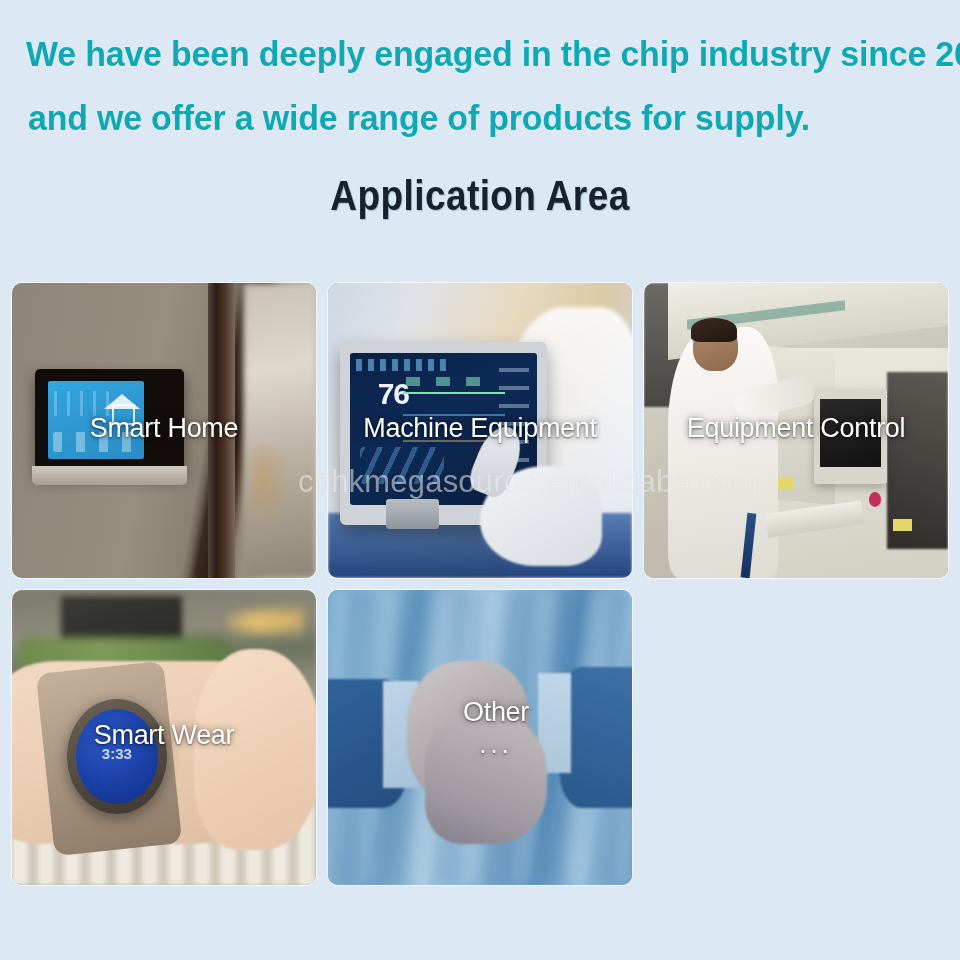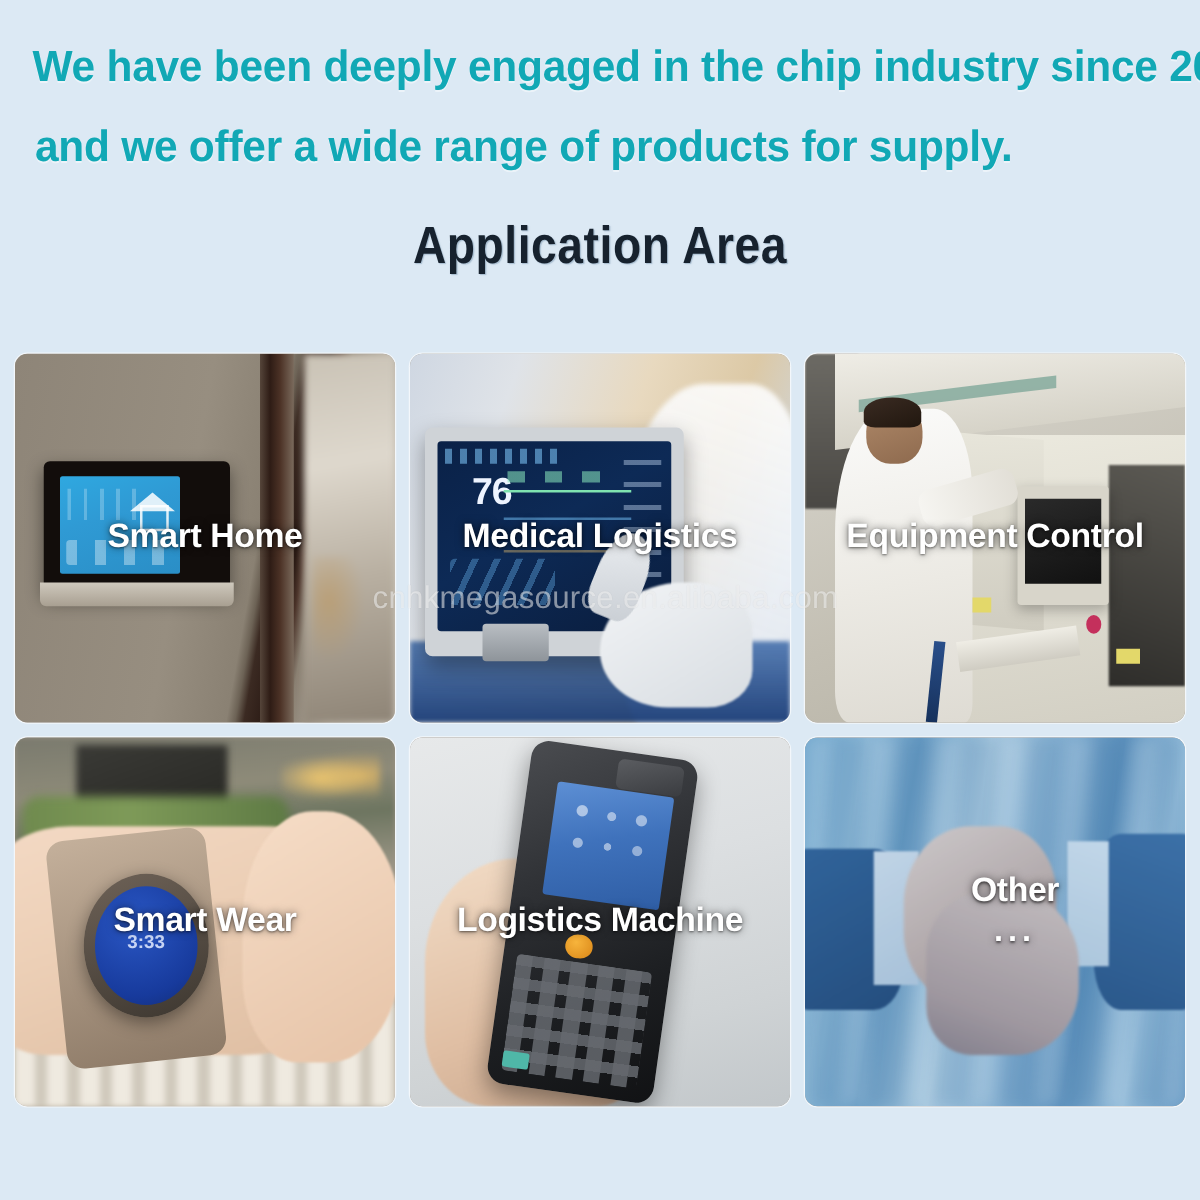--- a/index.html
+++ b/index.html
@@ -71,21 +71,21 @@
   }
 
   .card .scene { position: absolute; inset: 0; }
 
   .card-label {
     position: absolute;
     width: 100%;
     text-align: center;
     color: #ffffff;
     font-family: "Liberation Sans", sans-serif;
-    font-weight: bold;
+    font-weight: normal;
     font-size: 27px;
     line-height: 32px;
     letter-spacing: -0.3px;
     text-shadow: 0 0 7px rgba(0,0,0,0.55), 0 1px 2px rgba(0,0,0,0.5);
     z-index: 6;
   }
   .label-mid { top: 50%; transform: translateY(-58%); }
   .label-multi { top: 36%; margin-left: 16px; }
   .label-multi .l2 { display:block; }
   .label-multi .l3 { display:block; font-size: 26px; letter-spacing: 4px; }
@@ -419,21 +419,21 @@
     border-radius: 38% 44% 42% 30%; filter: blur(1.2px);
   }
   .c6-tint { position:absolute; inset:0; background: rgba(70,130,180,0.18); }
 
   
   .watermark {
     position: absolute;
     left: 298px;
     top: 464px;
     font-family: "Liberation Sans", sans-serif;
-    font-size: 25px;
+    font-size: 31px;
     letter-spacing: 0.2px;
     color: rgba(255,255,255,0.52);
     text-shadow: 0 0 1px rgba(0,0,0,0.10);
     white-space: nowrap;
     z-index: 40;
     pointer-events: none;
   }
 </style>
 </head>
 <body>
@@ -475,21 +475,21 @@
           <div class="c2-greens"></div>
           <div class="c2-wave"></div>
           <div class="c2-blues"></div>
           <div class="c2-rights"></div>
         </div>
         <div class="c2-stand"></div>
       </div>
       <div class="c2-glove"></div>
       <div class="c2-finger"></div>
     </div>
-    <div class="card-label label-mid">Medical Logistics</div>
+    <div class="card-label label-mid">Machine Equipment</div>
   </div>
 
   <div class="card">
     <div class="scene">
       <div class="c3-bg"></div>
       <div class="c3-leftdark"></div>
       <div class="c3-topmachine"></div>
       <div class="c3-greenstripe"></div>
       <div class="c3-body"></div>
       <div class="c3-panelface"></div>
@@ -520,34 +520,20 @@
       <div class="c4-strap"></div>
       <div class="c4-watch">
         <div class="c4-face">
           <span class="c4-time">3:33</span>
         </div>
       </div>
     </div>
     <div class="card-label label-mid">Smart Wear</div>
   </div>
 
-  <div class="card">
-    <div class="scene">
-      <div class="c5-bg"></div>
-      <div class="c5-hand"></div>
-      <div class="c5-device">
-        <div class="c5-topcap"></div>
-        <div class="c5-screen"></div>
-        <div class="c5-orange"></div>
-        <div class="c5-keys"></div>
-        <div class="c5-greenkey"></div>
-      </div>
-    </div>
-    <div class="card-label label-mid">Logistics Machine</div>
-  </div>
 
   <div class="card">
     <div class="scene">
       <div class="c6-bg"></div>
       <div class="c6-blur"></div>
       <div class="c6-sleeveL"></div>
       <div class="c6-cuffL"></div>
       <div class="c6-sleeveR"></div>
       <div class="c6-cuffR"></div>
       <div class="c6-hand1"></div>

